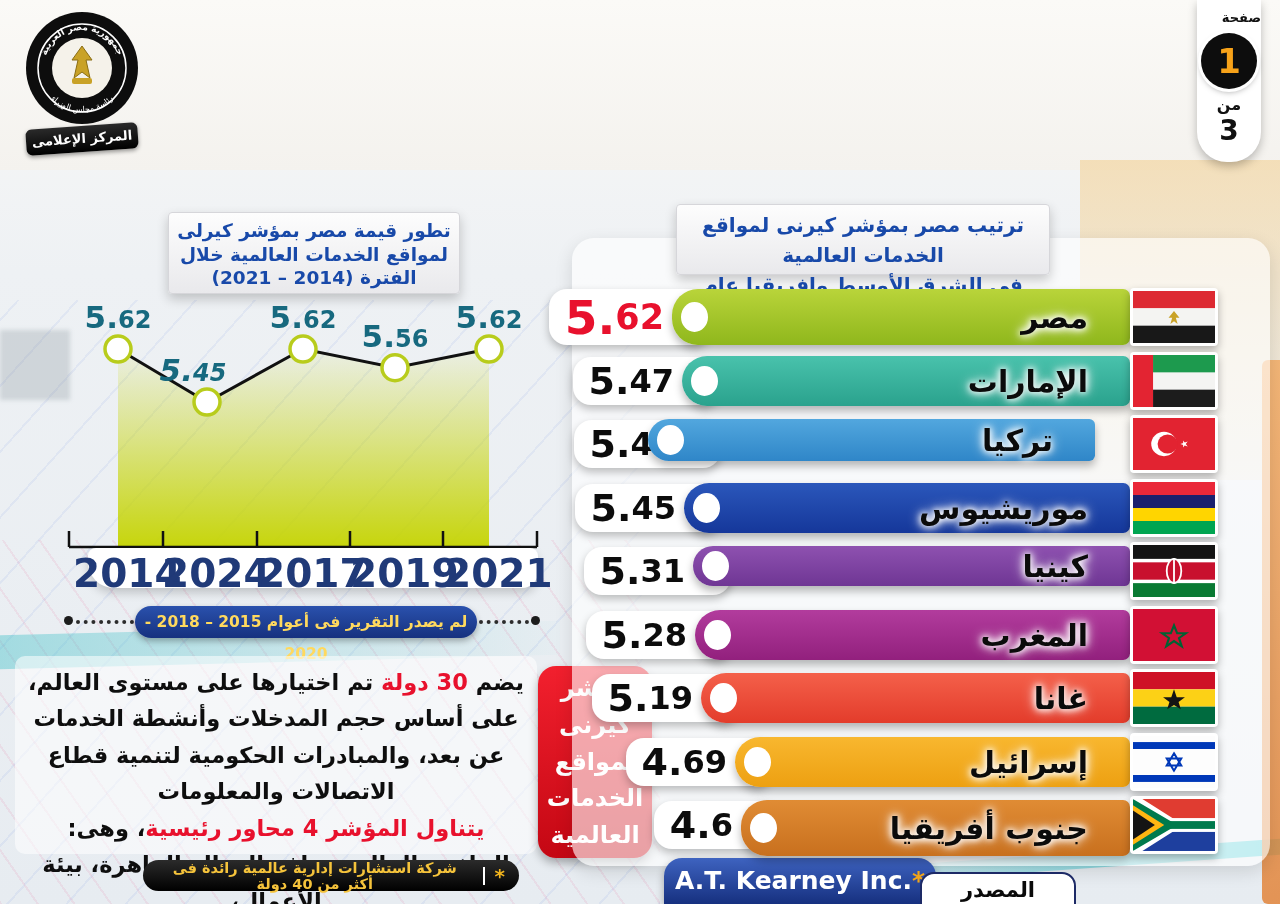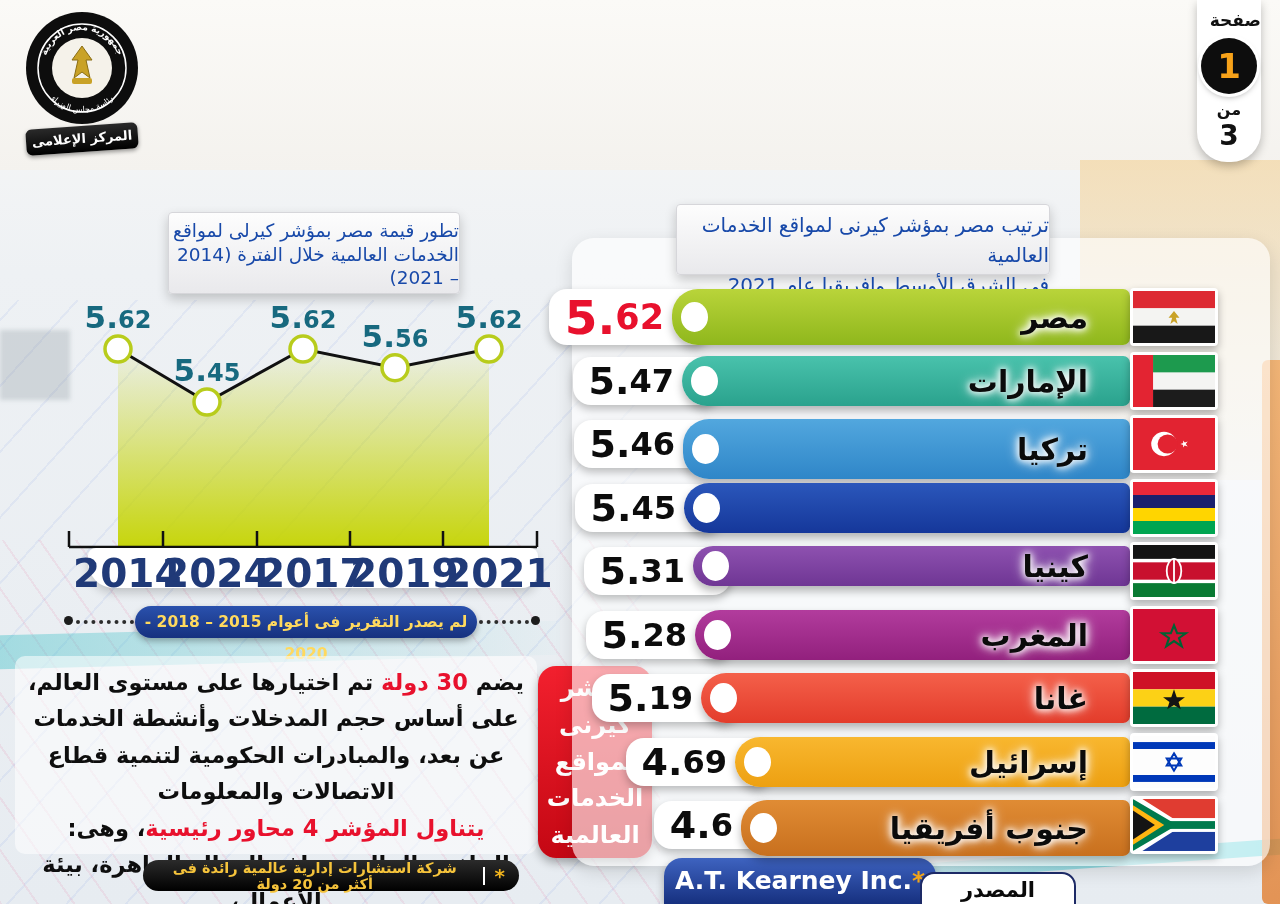--- a/index.html
+++ b/index.html
@@ -18,28 +18,28 @@
   .bg-grey-soft{left:0;top:330px;width:70px;height:70px;background:rgba(120,130,140,.25);filter:blur(2px);}
   
   .logo-wrap{left:22px;top:8px;width:120px;height:152px;text-align:center;}
   .logo-ribbon{position:absolute;left:4px;top:118px;width:112px;height:26px;background:linear-gradient(180deg,#2a2a2a,#000);color:#fff;
     border-radius:6px;font-size:13px;font-weight:bold;line-height:26px;transform:rotate(-4deg);box-shadow:0 2px 4px rgba(0,0,0,.4);}
   .title-block{left:160px;top:26px;width:980px;text-align:center;direction:rtl;color:#101010;
     font-weight:bold;font-size:38px;line-height:1.42;letter-spacing:-0.5px;}
   .title-red{color:#e8112d;}
   .page-pill{left:1197px;top:0;width:64px;height:162px;background:#fff;border-radius:0 0 30px 30px;
     box-shadow:0 4px 10px rgba(0,0,0,.25);text-align:center;direction:rtl;}
-  .page-pill .lbl{font-size:17px;font-weight:bold;color:#111;margin-top:10px;margin-left:35px;}
+  .page-pill .lbl{font-size:13px;font-weight:bold;color:#111;margin-top:10px;margin-left:35px;}
   .page-pill .circ{width:56px;height:56px;margin:8px auto 6px;background:#0d0d0d;border-radius:50%;
     color:#f7a219;font-size:34px;font-weight:bold;line-height:56px;box-shadow:0 0 0 3px #fff,0 3px 6px rgba(0,0,0,.35);}
   .page-pill .of{font-size:16px;font-weight:bold;color:#111;}
   .page-pill .tot{font-size:28px;font-weight:bold;color:#111;}
   
   .box-title{background:linear-gradient(180deg,#fdfdfd,#e9e9ec);border:1px solid #d6d6da;border-radius:4px;
-    box-shadow:0 5px 12px rgba(0,0,0,.20);color:#1849a9;font-weight:normal;direction:rtl;}
+    box-shadow:0 5px 12px rgba(0,0,0,.20);color:#1849a9;font-weight:bold;text-align:center;direction:rtl;}
   .chart-title{left:168px;top:212px;width:290px;height:74px;font-size:18.5px;line-height:1.28;padding-top:6px;}
   .rank-title{left:676px;top:204px;width:372px;height:64px;font-size:20px;line-height:1.5;padding-top:5px;}
   
   .chart-wrap{left:45px;top:300px;width:505px;height:300px;}
   .axis-bar{position:absolute;left:43px;top:248px;width:450px;height:40px;background:#fff;
     border-radius:8px 8px 16px 26px;box-shadow:0 5px 10px rgba(0,0,0,.18);}
   .year-label{position:absolute;width:90px;top:251px;text-align:center;font-size:39px;font-weight:bold;color:#203a78;}
   .val-label{position:absolute;width:120px;text-align:center;color:#17697f;font-weight:bold;white-space:nowrap;}
   .val-label .int{font-size:31px;}
   .val-label .dec{font-size:24px;}
@@ -169,21 +169,21 @@
     <div class="axis-bar"></div>
     <div id="year-labels">
         <div class="year-label" style="left: 28px;">2014</div>
         <div class="year-label" style="left: 117px;">2024</div>
         <div class="year-label" style="left: 213px;">2017</div>
         <div class="year-label" style="left: 305px;">2019</div>
         <div class="year-label" style="left: 399px;">2021</div>
       </div>
     <div id="value-labels">
         <div class="val-label" style="left: 13px; top: -1.016px;"><span class="int">5.</span><span class="dec">62</span></div>
-        <div class="val-label" style="left: 102px; top: 51.99px;"><span class="int">5.</span><span class="dec">45</span></div>
+        <div class="val-label" style="left: 88px; top: 51.99px; font-style: italic;"><span class="int">5.</span><span class="dec">45</span></div>
         <div class="val-label" style="left: 198px; top: -1.016px;"><span class="int">5.</span><span class="dec">62</span></div>
         <div class="val-label" style="left: 290px; top: 17.692px;"><span class="int">5.</span><span class="dec">56</span></div>
         <div class="val-label" style="left: 384px; top: -1.016px;"><span class="int">5.</span><span class="dec">62</span></div>
       </div>
   </div>
 
   <div class="abs dot" style="left:64px;"></div>
   <div class="abs dotline" style="left:76px;width:58px;"></div>
   <div class="abs note-pill">لم يصدر التقرير فى أعوام 2015 – 2018 - 2020</div>
   <div class="abs dotline" style="left:479px;width:50px;"></div>
@@ -239,38 +239,39 @@
           <rect width="90" height="60" fill="#f4f4f2"></rect>
           <rect x="22" width="68" height="20" fill="#1d9a4e"></rect>
           <rect x="22" y="40" width="68" height="20" fill="#1c1c1c"></rect>
           <rect width="22" height="60" fill="#e32432"></rect>
         </svg>
       </div>
       <div class="vpill abs" style="top: 420px; height: 48px; right: 559px;">
         <span class="int">5.</span>
         <span class="dec">46</span>
       </div>
-      <div class="bar abs" style="left: 683px; top: 419px; width: 447px; height: 60px; background: linear-gradient(rgb(82, 167, 222), rgb(47, 134, 200));">
+      <div class="bar abs" style="left: 648px; top: 419px; width: 447px; height: 42px; background: linear-gradient(rgb(82, 167, 222), rgb(47, 134, 200));">
         <span class="circle"></span>
         <span class="cname">تركيا</span>
       </div>
       <div class="flagbox abs" style="left: 1130px; top: 415px;">
         <svg width="90" height="60" viewBox="0 0 90 60" preserveAspectRatio="none">
           <rect width="90" height="60" fill="#e22331"></rect>
           <circle cx="34" cy="30" r="14" fill="#fff"></circle>
           <circle cx="38" cy="30" r="11" fill="#e22331"></circle>
           <path d="M52 30 L60 33 L55 26 L55 34 L60 27 Z" fill="#fff"></path>
         </svg>
       </div>
       <div class="vpill abs" style="top: 483.5px; height: 48px; right: 558px;">
         <span class="int">5.</span>
         <span class="dec">45</span>
       </div>
       <div class="bar abs" style="left: 684px; top: 482.5px; width: 446px; height: 50px; background: linear-gradient(rgb(43, 87, 187), rgb(21, 55, 154));">
         <span class="circle"></span>
+        <span class="cname">موريشيوس</span>
       </div>
       <div class="flagbox abs" style="left: 1130px; top: 478.5px;">
         <svg width="90" height="60" viewBox="0 0 90 60" preserveAspectRatio="none">
           <rect width="90" height="15" fill="#ea2839"></rect>
           <rect y="15" width="90" height="15" fill="#1a206d"></rect>
           <rect y="30" width="90" height="15" fill="#ffd500"></rect>
           <rect y="45" width="90" height="15" fill="#00a551"></rect>
         </svg>
       </div>
       <div class="vpill abs" style="top: 547px; height: 48px; right: 549px;">
@@ -356,20 +357,20 @@
           <rect x="37" y="25.5" width="53" height="9" fill="#007a4d"></rect>
           <path d="M-2 10 L28 30 L-2 50 Z" fill="none" stroke="#ffb612" stroke-width="7"></path>
           <path d="M-2 12 L24 30 L-2 48 Z" fill="#141414"></path>
         </svg>
       </div>
     </div>
 
   <div class="abs footnote">
     <span class="star">*</span>
     <span class="div"></span>
-    <span class="txt">شركة استشارات إدارية عالمية رائدة فى أكثر من 20 دولة</span>
+    <span class="txt">شركة استشارات إدارية عالمية رائدة فى أكثر من 40 دولة</span>
   </div>
   <div class="abs source-bar">
     <span>A.T. Kearney Inc.</span><span class="star">*</span>
   </div>
   <div class="abs source-label">المصدر</div>
 
 </div>
 
 </body></html>

